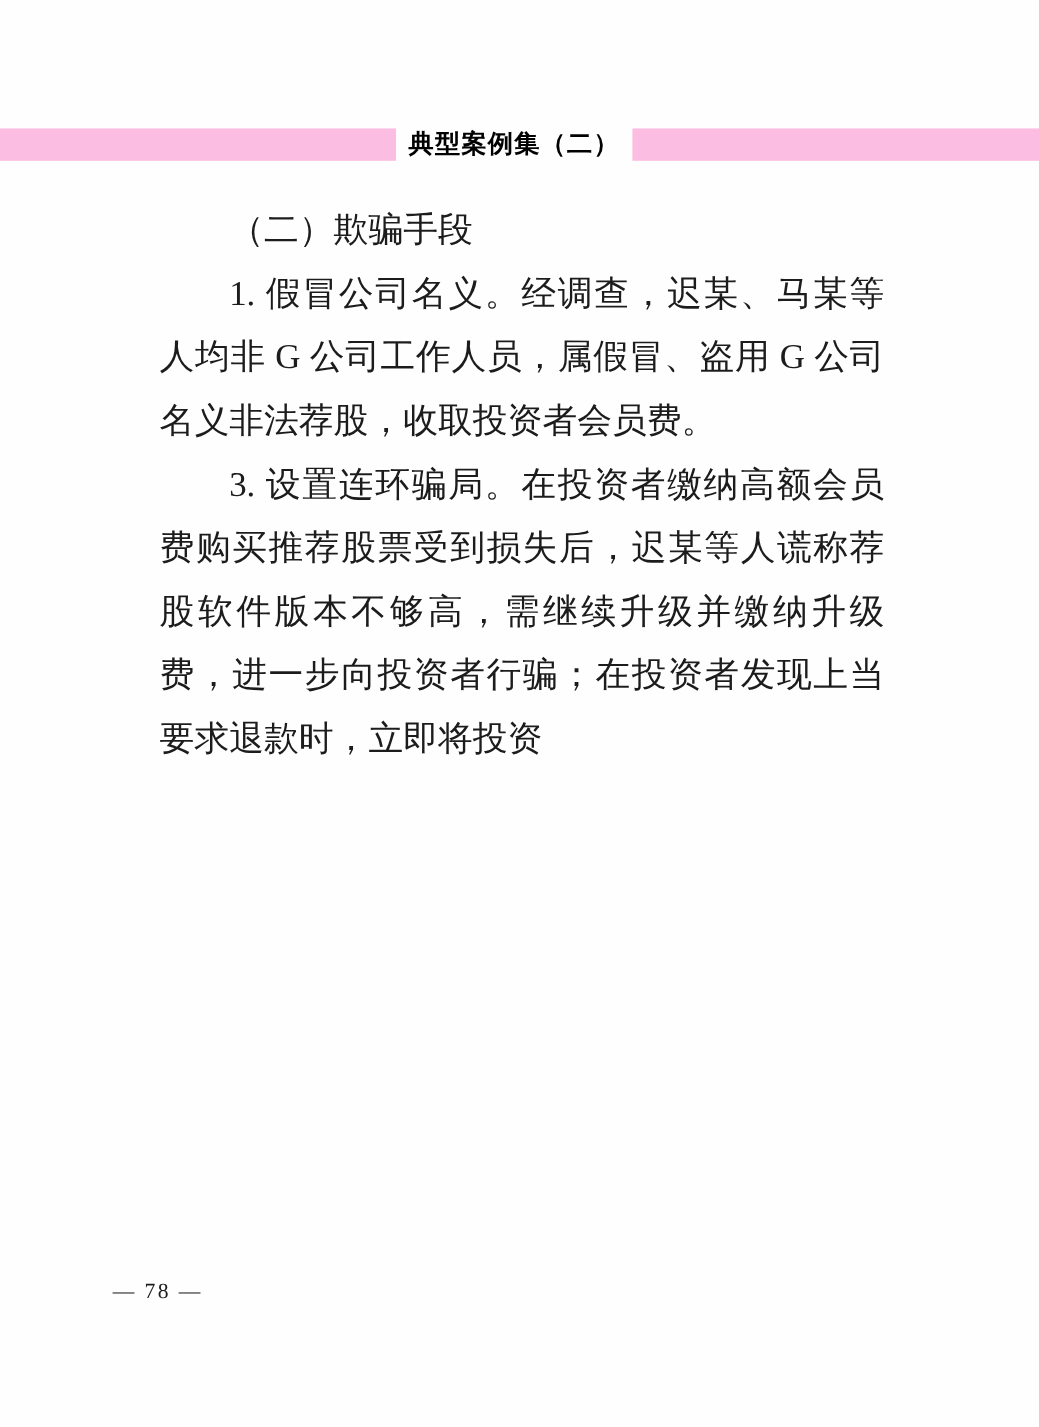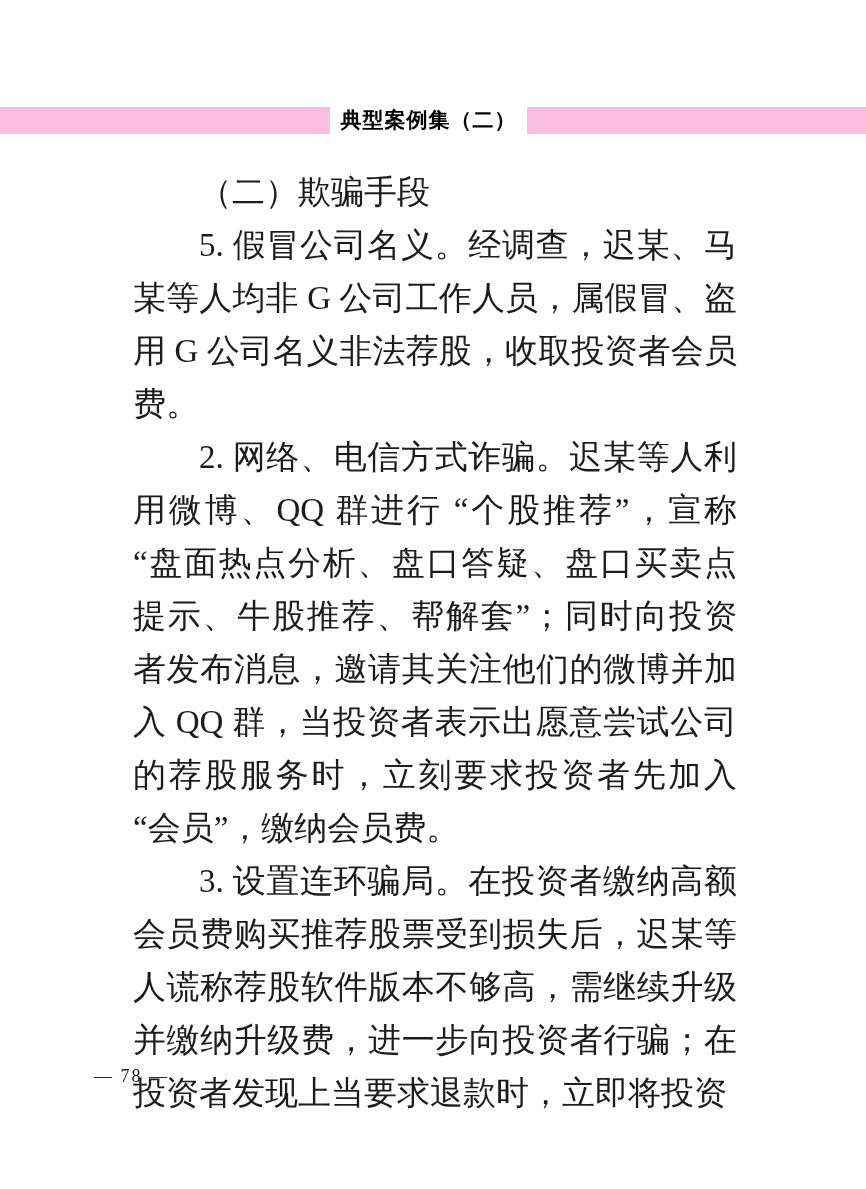--- a/index.html
+++ b/index.html
@@ -40,21 +40,21 @@
     letter-spacing: 1px;
     color: #000;
     white-space: nowrap;
     line-height: 27px;
   }
   
   .body-text {
     position: absolute;
     left: 133px; top: 166px;
     width: 604px;
-    font-size: 33px;
+    font-size: 29px;
     line-height: 53px;
     text-align: justify;
     text-align-last: left;
     color: var(--ink);
   }
   .body-text p {
     margin: 0;
     padding: 0;
     text-indent: 2em;
   }
@@ -74,20 +74,19 @@
 <div class="page">
 
   <div class="running-head">
     <div class="head-bar left"></div>
     <div class="head-title">典型案例集（二）</div>
     <div class="head-bar right"></div>
   </div>
 
   <div class="body-text">
     <p>（二）欺骗手段</p>
-    <p>5. 假冒公司名义。经调查，迟某、马某等人均非 G 公司工作人员，属假冒、盗用 G 公司名义非法荐股，收取投资者会员费。</p>
-    <p>2. 网络、电信方式诈骗。迟某等人利用微博、QQ 群进行 “个股推荐”，宣称 “盘面热点分析、盘口答疑、盘口买卖点提示、牛股推荐、帮解套”；同时向投资者发布消息，邀请其关注他们的微博并加入 QQ 群，当投资者表示出愿意尝试公司的荐股服务时，立刻要求投资者先加入 “会员”，缴纳会员费。</p>
+    <p>1. 假冒公司名义。经调查，迟某、马某等人均非 G 公司工作人员，属假冒、盗用 G 公司名义非法荐股，收取投资者会员费。</p>
     <p>3. 设置连环骗局。在投资者缴纳高额会员费购买推荐股票受到损失后，迟某等人谎称荐股软件版本不够高，需继续升级并缴纳升级费，进一步向投资者行骗；在投资者发现上当要求退款时，立即将投资</p>
   </div>
 
   <div class="folio">— 78 —</div>
 
 </div>
 
 </body></html>

